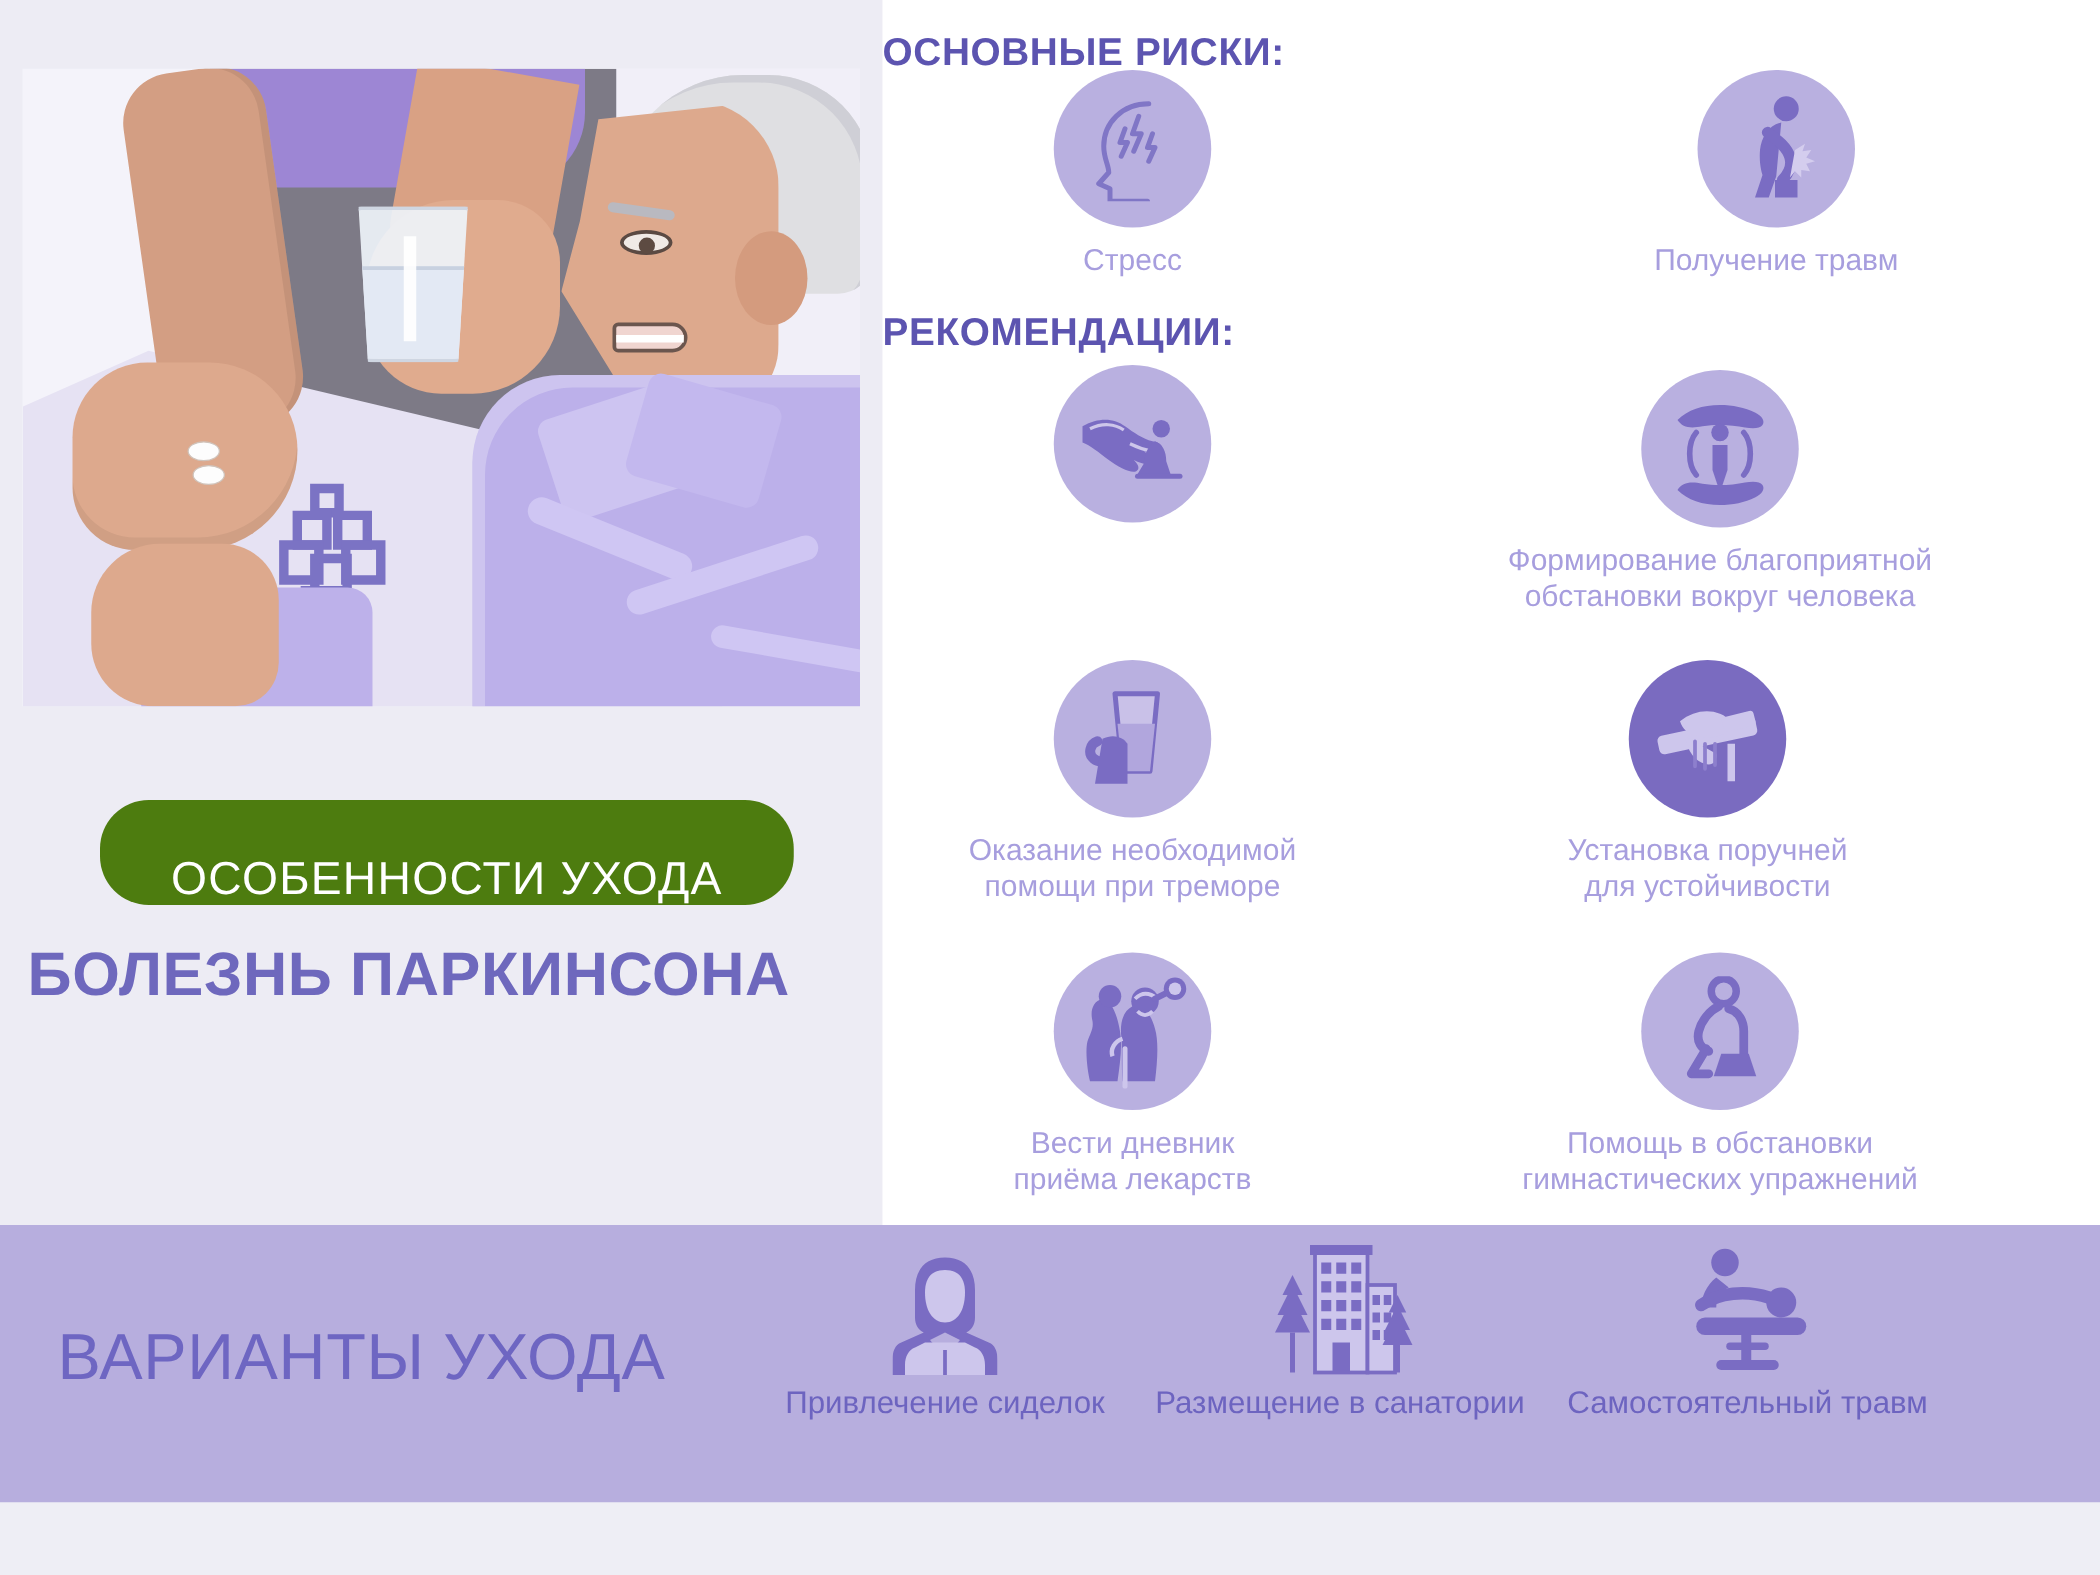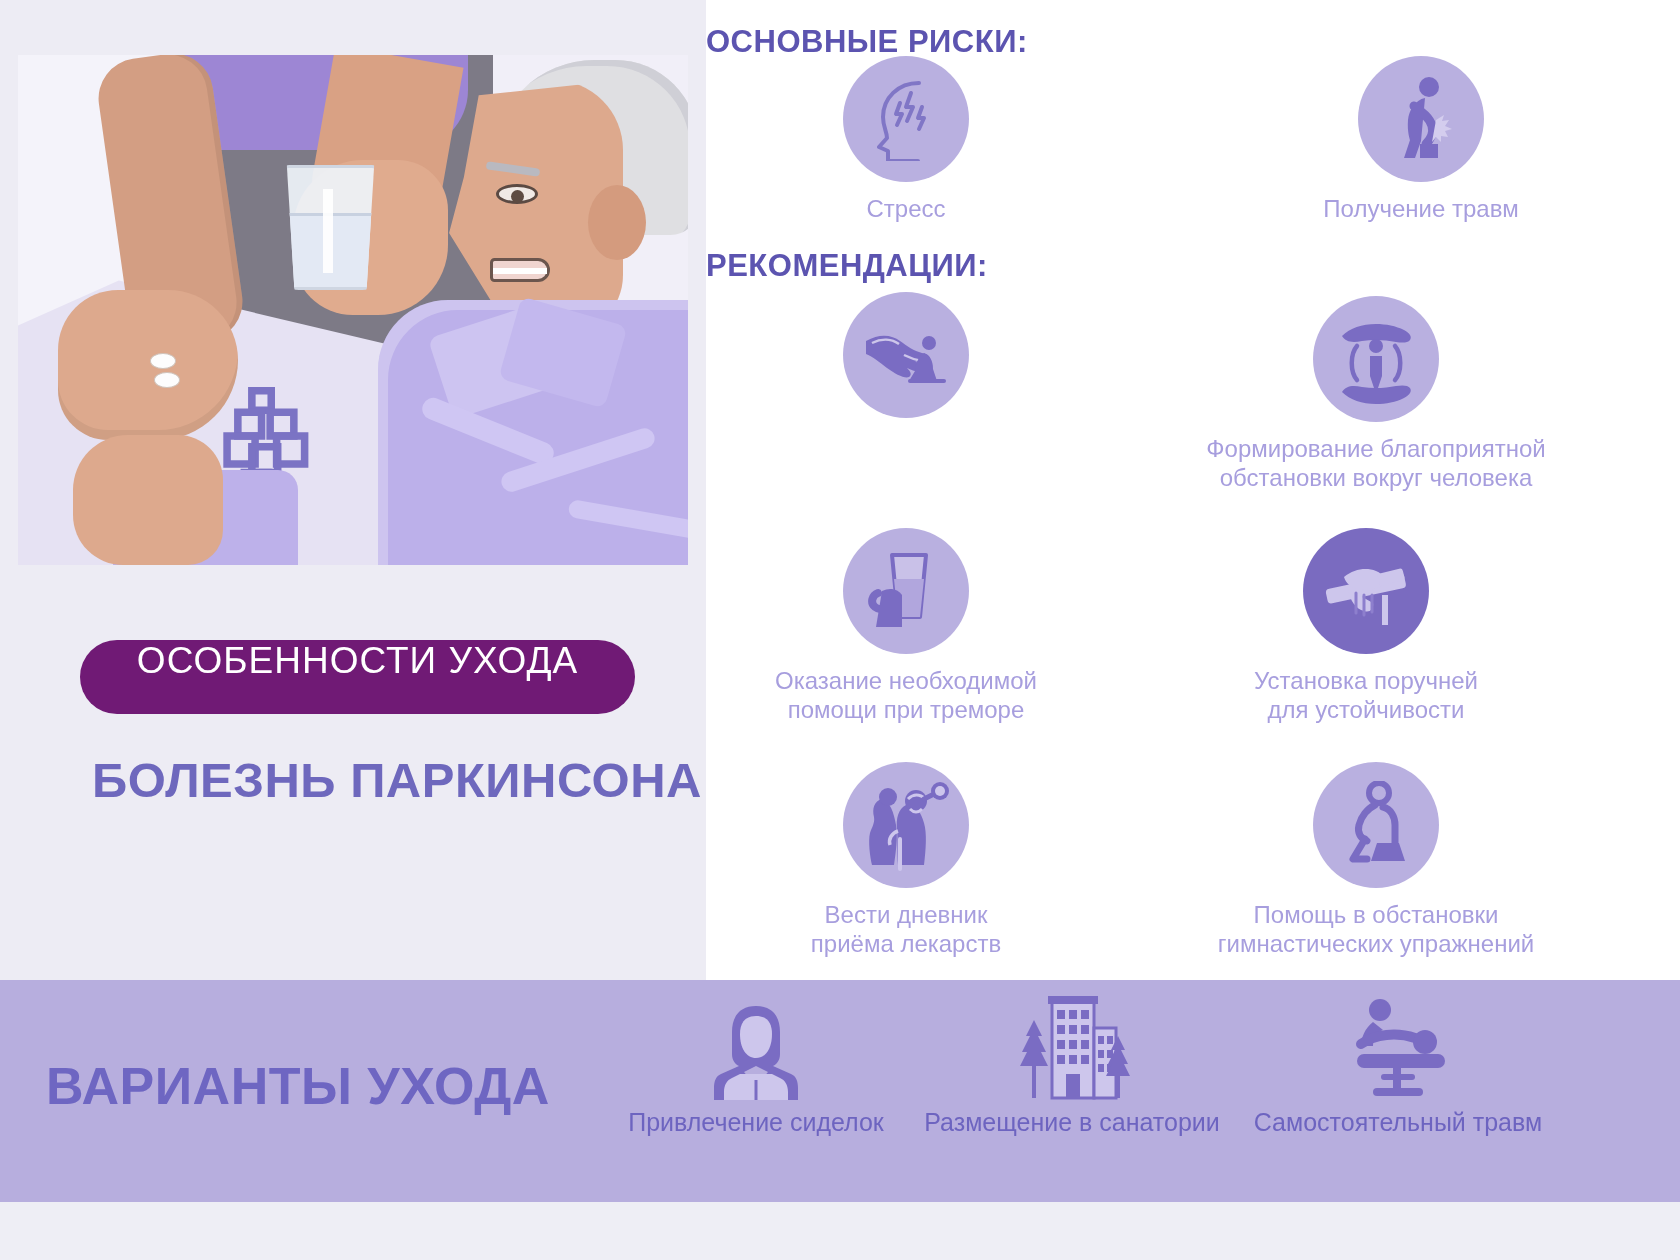--- a/index.html
+++ b/index.html
@@ -142,31 +142,31 @@
     background:#bdb1ea; border-radius:35px 20px 0 0;
   }
   .ill-fist {
     position:absolute; left:55px; top:380px; width:150px; height:130px;
     background:#dda98d; border-radius:55px 45px 35px 50px;
   }
 
   
   #care-badge {
     position:absolute; left:80px; top:640px;
-    width:555px; height:74px;
-    background:#701a75; border-radius:39px;
-    display:flex; align-items:flex-start; justify-content:center;
+    width:555px; height:84px;
+    background:#4d7c0f; border-radius:39px;
+    display:flex; align-items:flex-end; justify-content:center;
   }
   #care-badge span {
     color:#ffffff; font-size:37px; font-weight:400;
     letter-spacing:1px; white-space:nowrap;
   }
   #disease-title {
     position:absolute; left:22px; top:752px; width:680px;
-    text-align:right;
+    text-align:left;
     color:#6e68bd; font-size:49px; font-weight:bold; letter-spacing:.5px;
     white-space:nowrap;
   }
 
   
   #right-panel {
     position:absolute; left:706px; top:0;
     width:974px; height:980px;
     background:#ffffff;
   }
@@ -196,21 +196,21 @@
   .ic { display:block; }
 
   
   #bottom-bar {
     position:absolute; left:0; top:980px;
     width:1680px; height:222px;
     background:#b7aede;
   }
   #options-title {
     position:absolute; left:46px; top:76px;
-    color:#6e66c2; font-size:52px; font-weight:bold; letter-spacing:.5px;
+    color:#6e66c2; font-size:52px; font-weight:normal; letter-spacing:.5px;
     white-space:nowrap;
   }
   .opt {
     position:absolute; text-align:center; top:10px; width:320px;
   }
   .opt .oicon { height:110px; display:flex; align-items:flex-end; justify-content:center; }
   .opt .olabel {
     margin-top:8px; color:#6d64c0; font-size:25px; white-space:nowrap;
   }
   #footer-strip {

